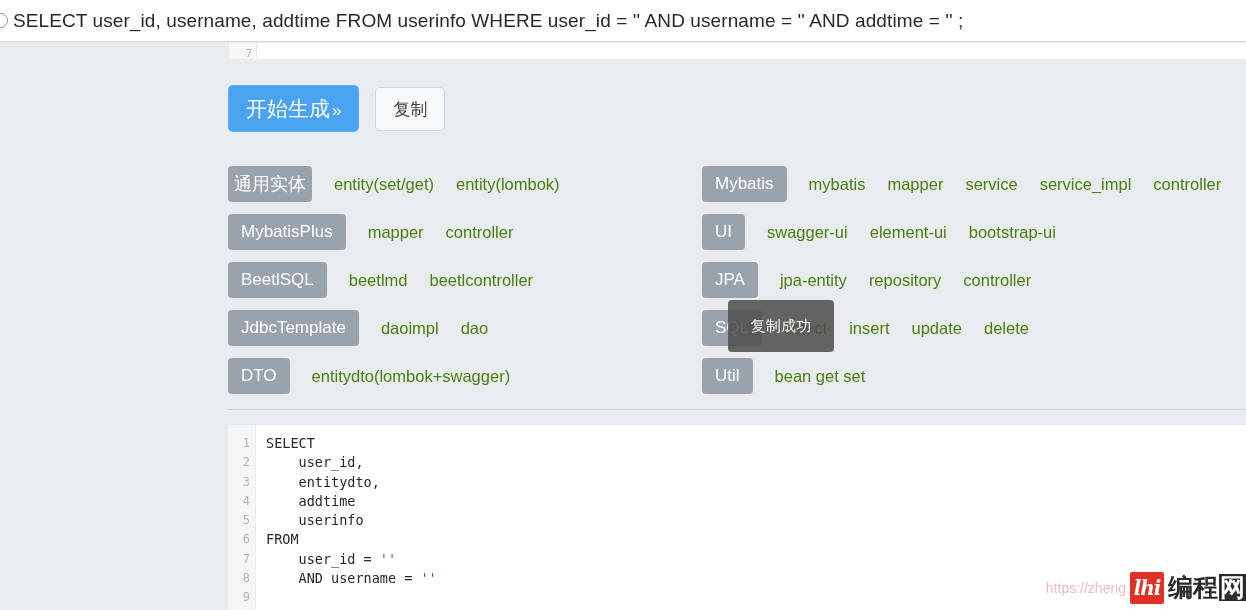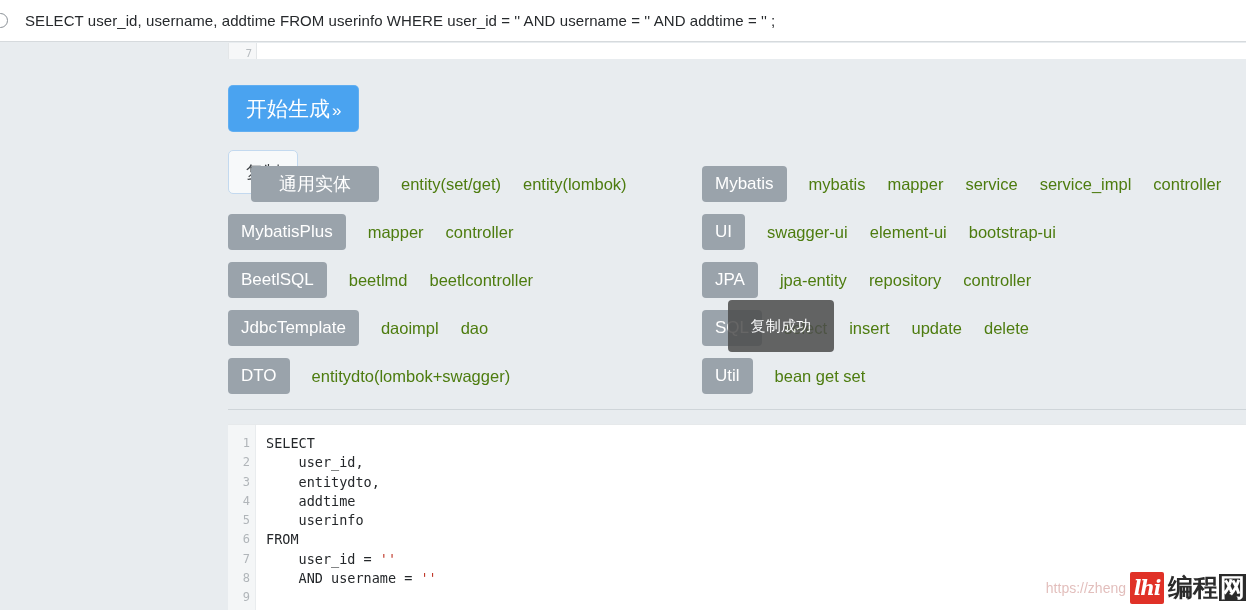--- a/index.html
+++ b/index.html
@@ -19,22 +19,22 @@
   }
   .topbar-icon {
     width: 22px; margin-left: -11px; flex: 0 0 auto;
     display: flex; align-items: center; justify-content: center;
   }
   .circ {
     width: 15px; height: 15px; border: 1.4px solid #8a9096; border-radius: 50%;
     display: block;
   }
   .topbar-text {
-    font-size: 15px; color: #26292c; white-space: nowrap;
-    letter-spacing: .005em; margin-left: 14px;
+    font-size: 19px; color: #26292c; white-space: nowrap;
+    letter-spacing: .005em; margin-left: 2px;
   }
 
   
   .editor-cut {
     position: absolute; top: 43px; left: 228px; width: 1018px; height: 16px;
     background: #ffffff; border-left: 1px solid #e3e6e8;
     display: flex; overflow: hidden;
   }
   .editor-cut .gutter {
     width: 28px; background: #f6f7f8; border-right: 1px solid #e3e6e8;
@@ -47,21 +47,21 @@
   .panel {
     position: absolute; top: 59px; left: 228px; width: 1018px; height: 352px;
     background: #e8ecef;
   }
   .left-rail {
     position: absolute; top: 59px; left: 0; width: 228px; height: 551px;
     background: #e8ecef;
   }
 
   
-  .btn-row { position: absolute; top: 26px; left: 0; display: flex; align-items: flex-start; gap: 16px; flex-direction: column; }
+  .btn-row { position: absolute; top: 26px; left: 0; display: flex; align-items: flex-start; gap: 16px; }
   .btn-primary {
     background: #4aa3f0; color: #ffffff; border: none; border-radius: 5px;
     padding: 0 18px; height: 47px; line-height: 47px;
     font-size: 21px; font-family: "Liberation Sans", sans-serif;
     cursor: pointer; white-space: nowrap;
     box-shadow: inset 0 0 0 1px rgba(255,255,255,.12);
   }
   .btn-primary .chev { font-size: 17px; margin-left: 2px; }
   .btn-secondary {
     background: #f7f9fa; color: #3c4044; border: 1.5px solid #c3d9ef;
@@ -76,21 +76,21 @@
   .col-left { width: 474px; }
   .col-right { width: 544px; }
   .trow {
     display: flex; align-items: center; height: 48px;
   }
   .tag {
     background: #9aa3ab; color: #ffffff; border-radius: 4px;
     height: 36px; line-height: 36px; padding: 0 13px;
     font-size: 17px; white-space: nowrap; cursor: pointer;
   }
-  .tag-zh { font-size: 18px; padding: 0 28px; margin-left: 23px; }
+  .tag-zh { font-size: 18px; padding: 0 6px; }
   .opt {
     color: #4d7c0f; font-size: 16.5px; white-space: nowrap;
     margin-left: 22px; cursor: pointer;
   }
 
   
   .toast {
     position: absolute; left: 728px; top: 300px;
     width: 106px; height: 52px;
     background: #4d4d4d; opacity: .86; border-radius: 4px;

